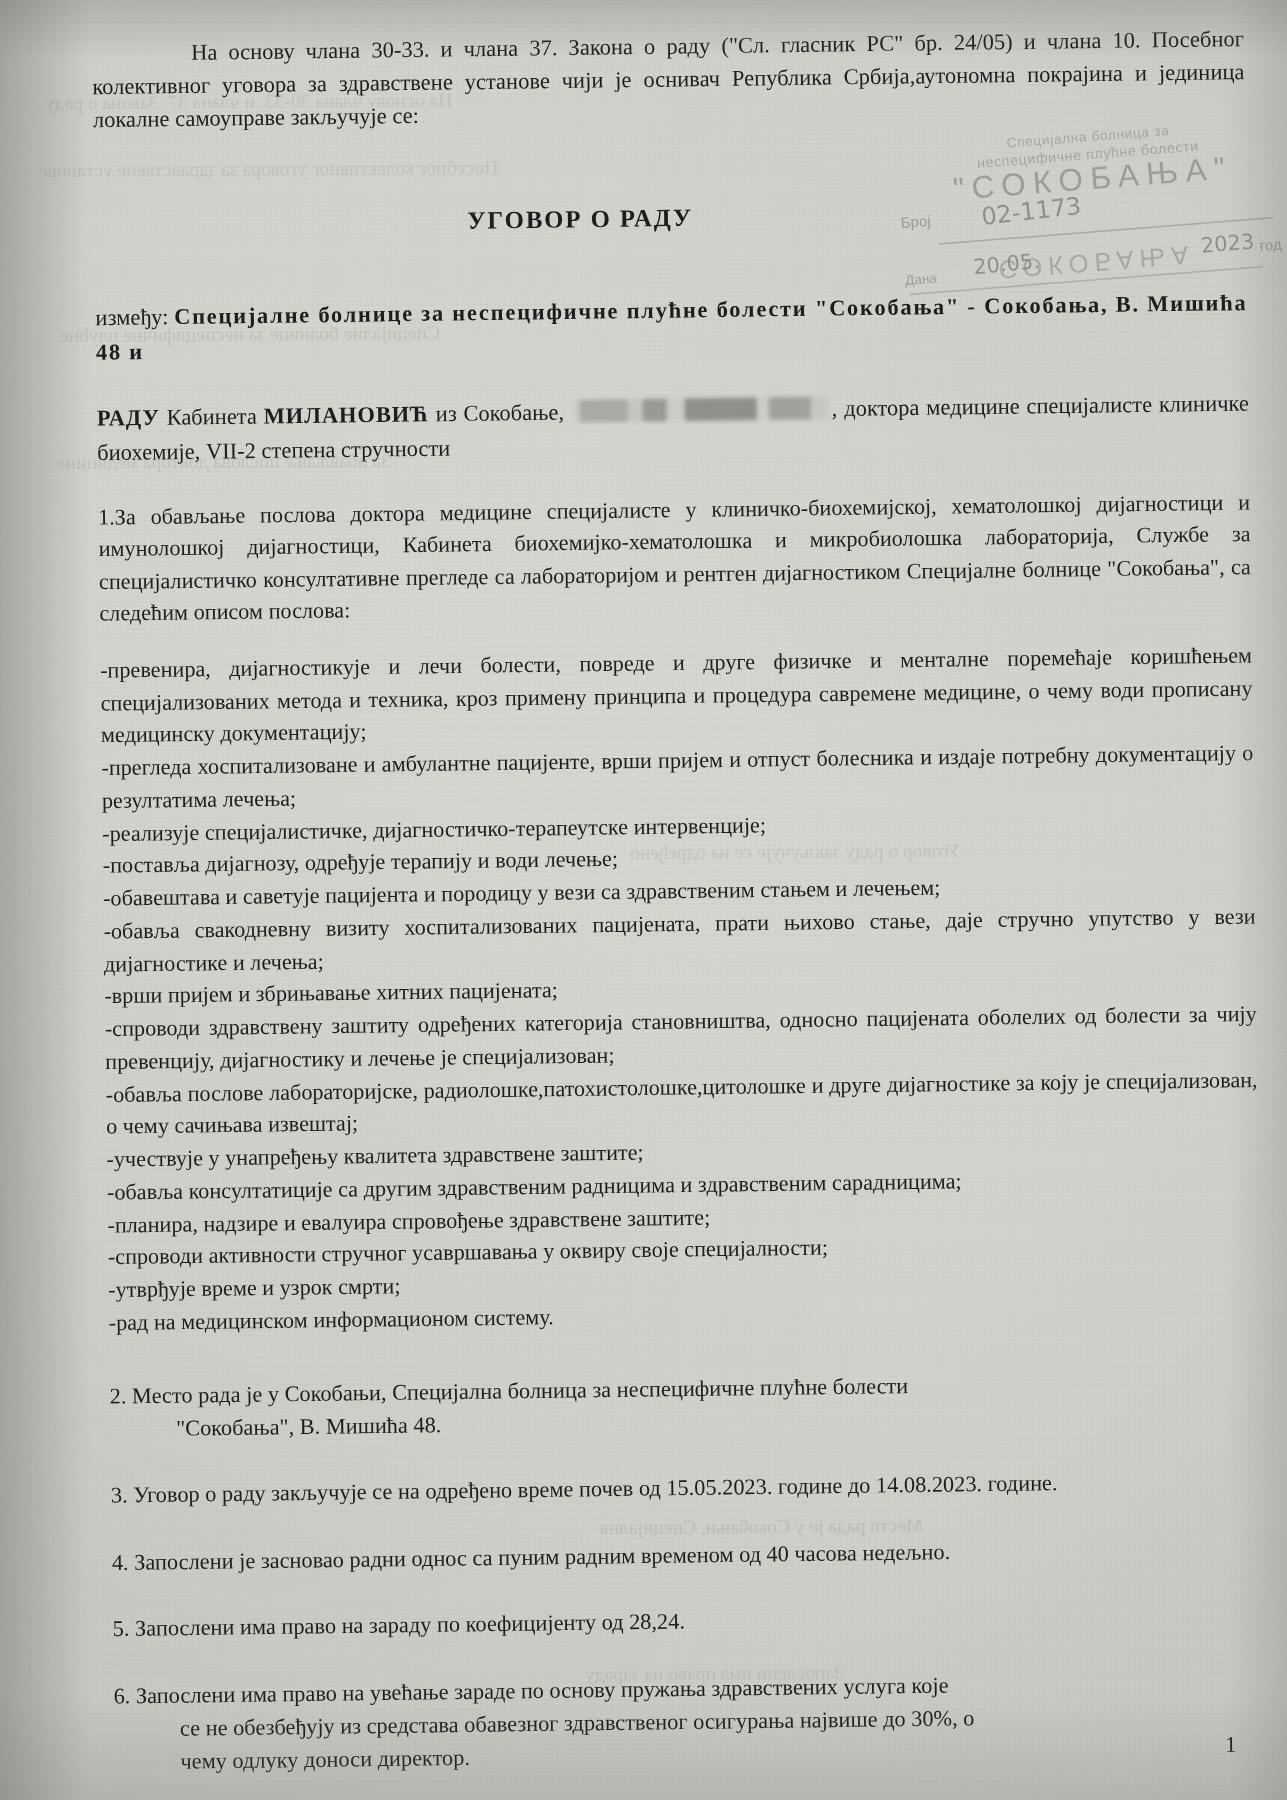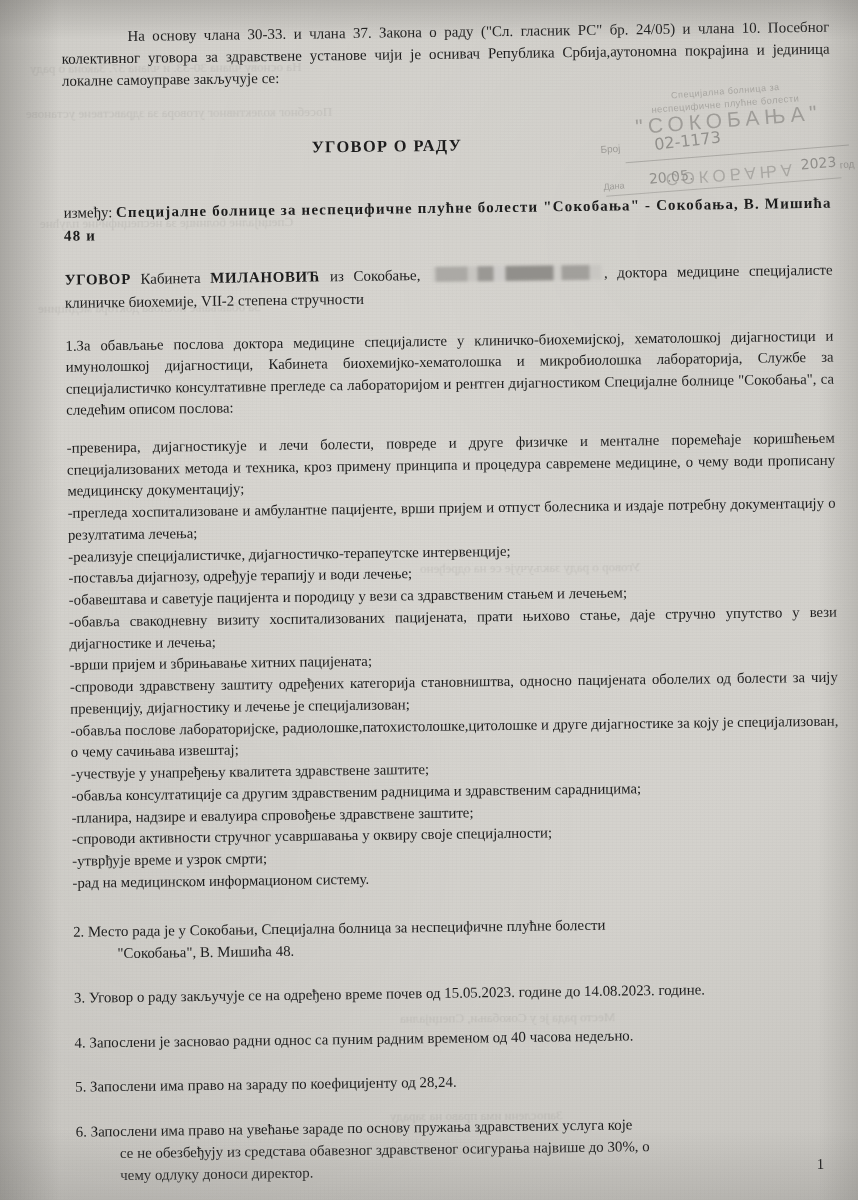--- a/index.html
+++ b/index.html
@@ -327,21 +327,21 @@
       <p class="intro"><span class="ind"></span><span>На основу члана 30-33. и члана 37. Закона о раду ("Сл. гласник РС" бр. 24/05) и члана 10. Посебног колективног уговора за здравствене установе чији је оснивач Република Србија,аутономна покрајина и јединица локалне самоуправе закључује се:</span></p>
 
       <div class="doc-title">УГОВОР О РАДУ</div>
 
       <p class="parties">
         <span>између:</span>
         <span class="party-strong">Специјалне болнице за неспецифичне плућне болести "Сокобања" - Сокобања, В. Мишића 48 и</span>
       </p>
 
       <p class="party2">
-        <span class="party-name-bold">УГОВОР</span>
+        <span class="party-name-bold">РАДУ</span>
         <span>Кабинета</span>
         <span class="party-name-bold">МИЛАНОВИЋ</span>
         <span>из Сокобање,</span>
         <span class="redaction"></span><span>, доктора медицине специјалисте клиничке биохемије, VII-2 степена стручности</span>
       </p>
 
       <p class="clause">1.За обављање послова доктора медицине специјалисте у клиничко-биохемијској, хематолошкој дијагностици и имунолошкој дијагностици, Кабинета биохемијко-хематолошка и микробиолошка лабораторија, Службе за специјалистичко консултативне прегледе са лабораторијом и рентген дијагностиком Специјалне болнице "Сокобања", са следећим описом послова:</p>
 
       <div class="bullets">
         <p class="bullet">-превенира, дијагностикује и лечи болести, повреде и друге физичке  и менталне поремећаје коришћењем специјализованих метода и техника, кроз примену принципа и процедура савремене медицине, о чему води прописану медицинску документацију;</p>

